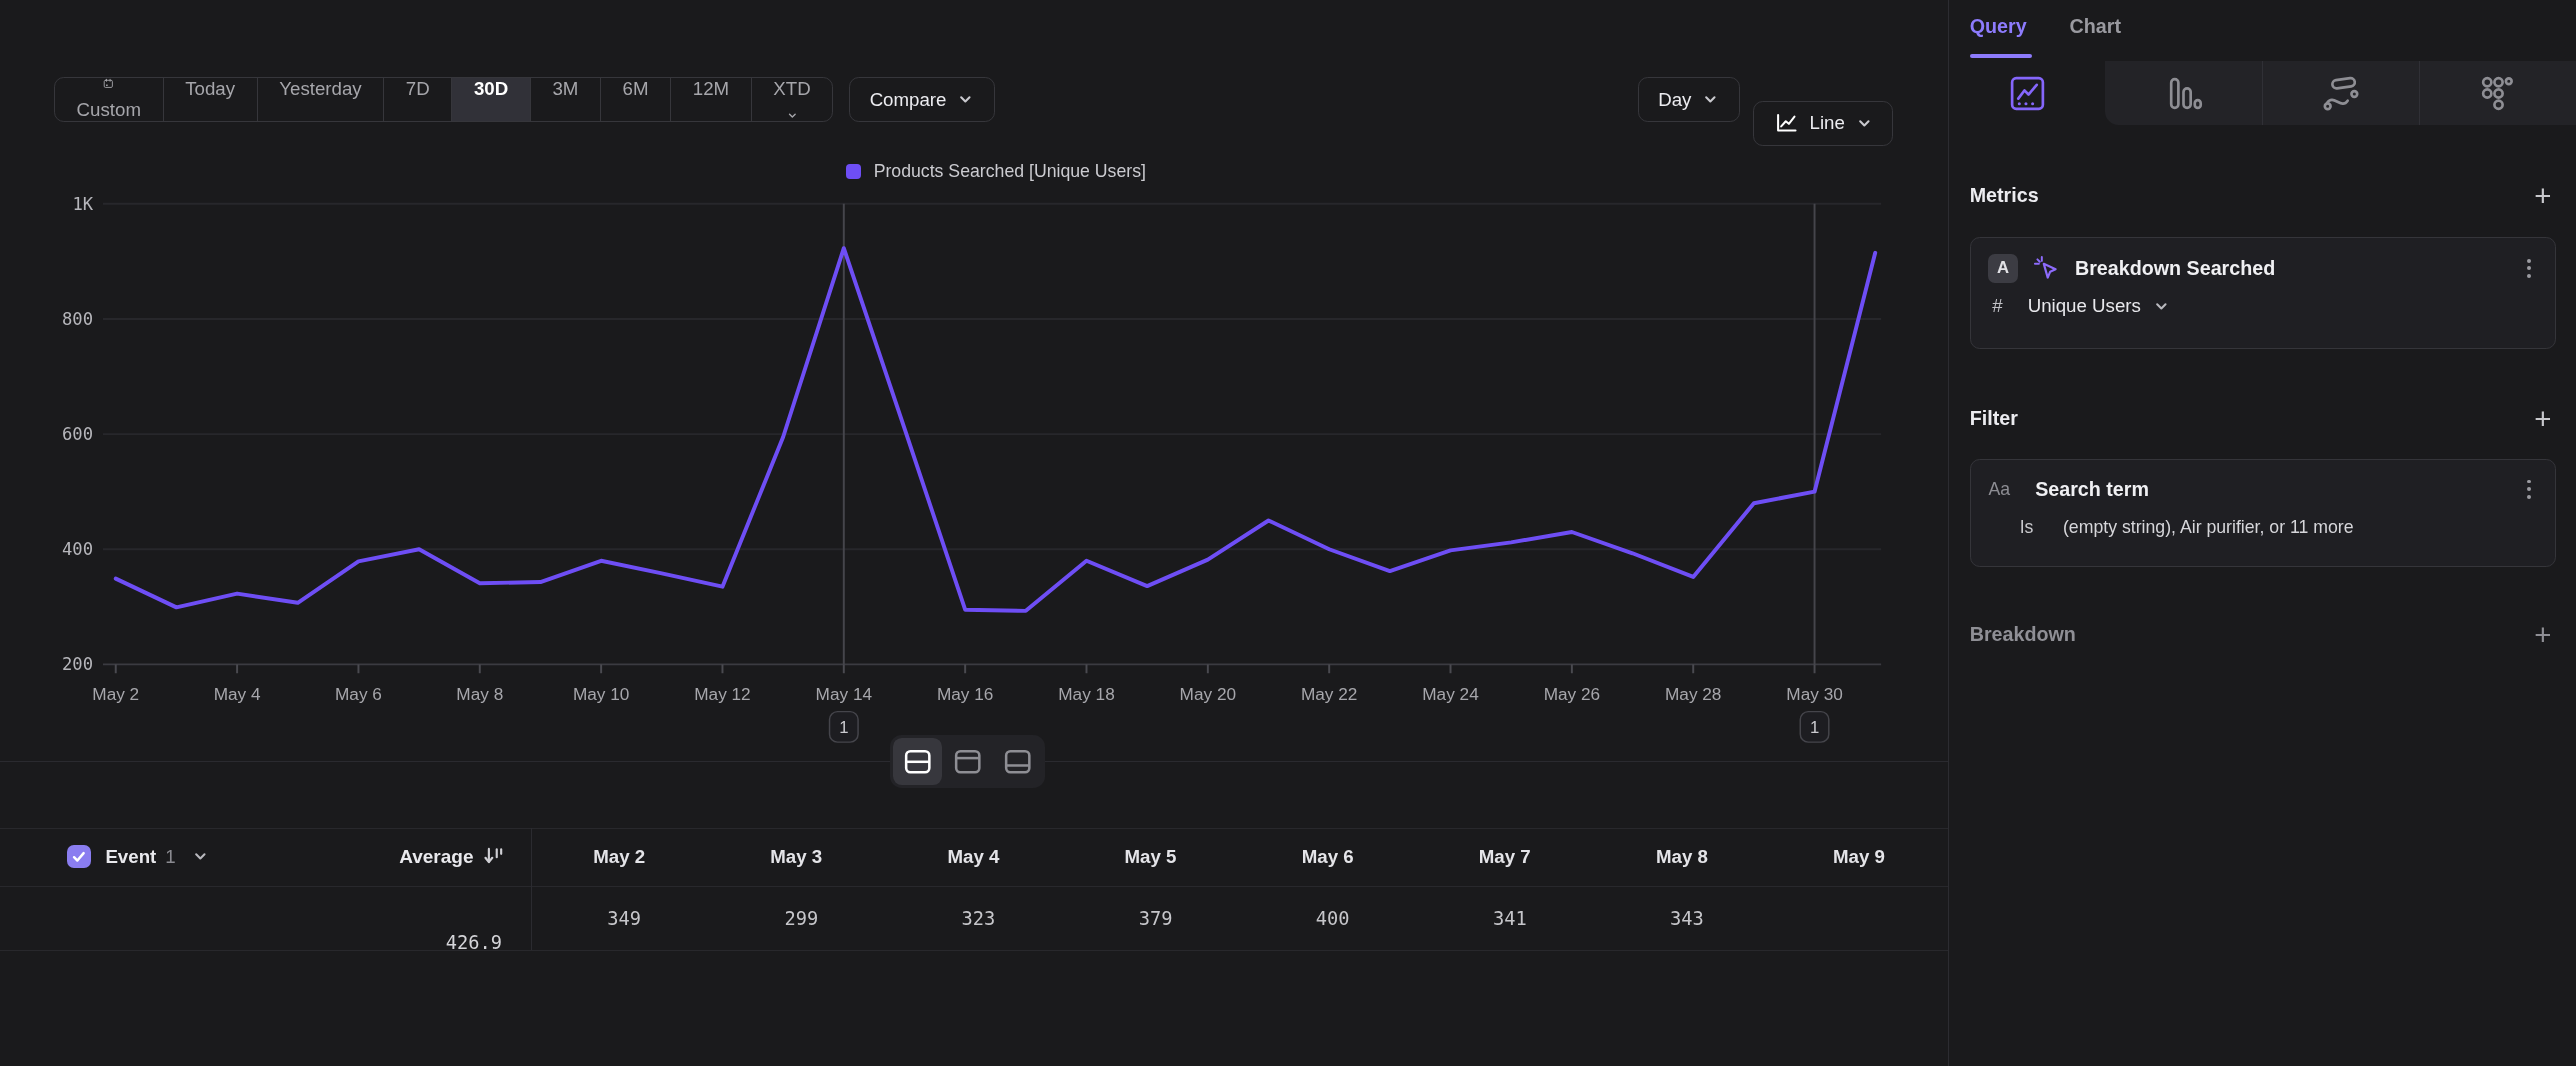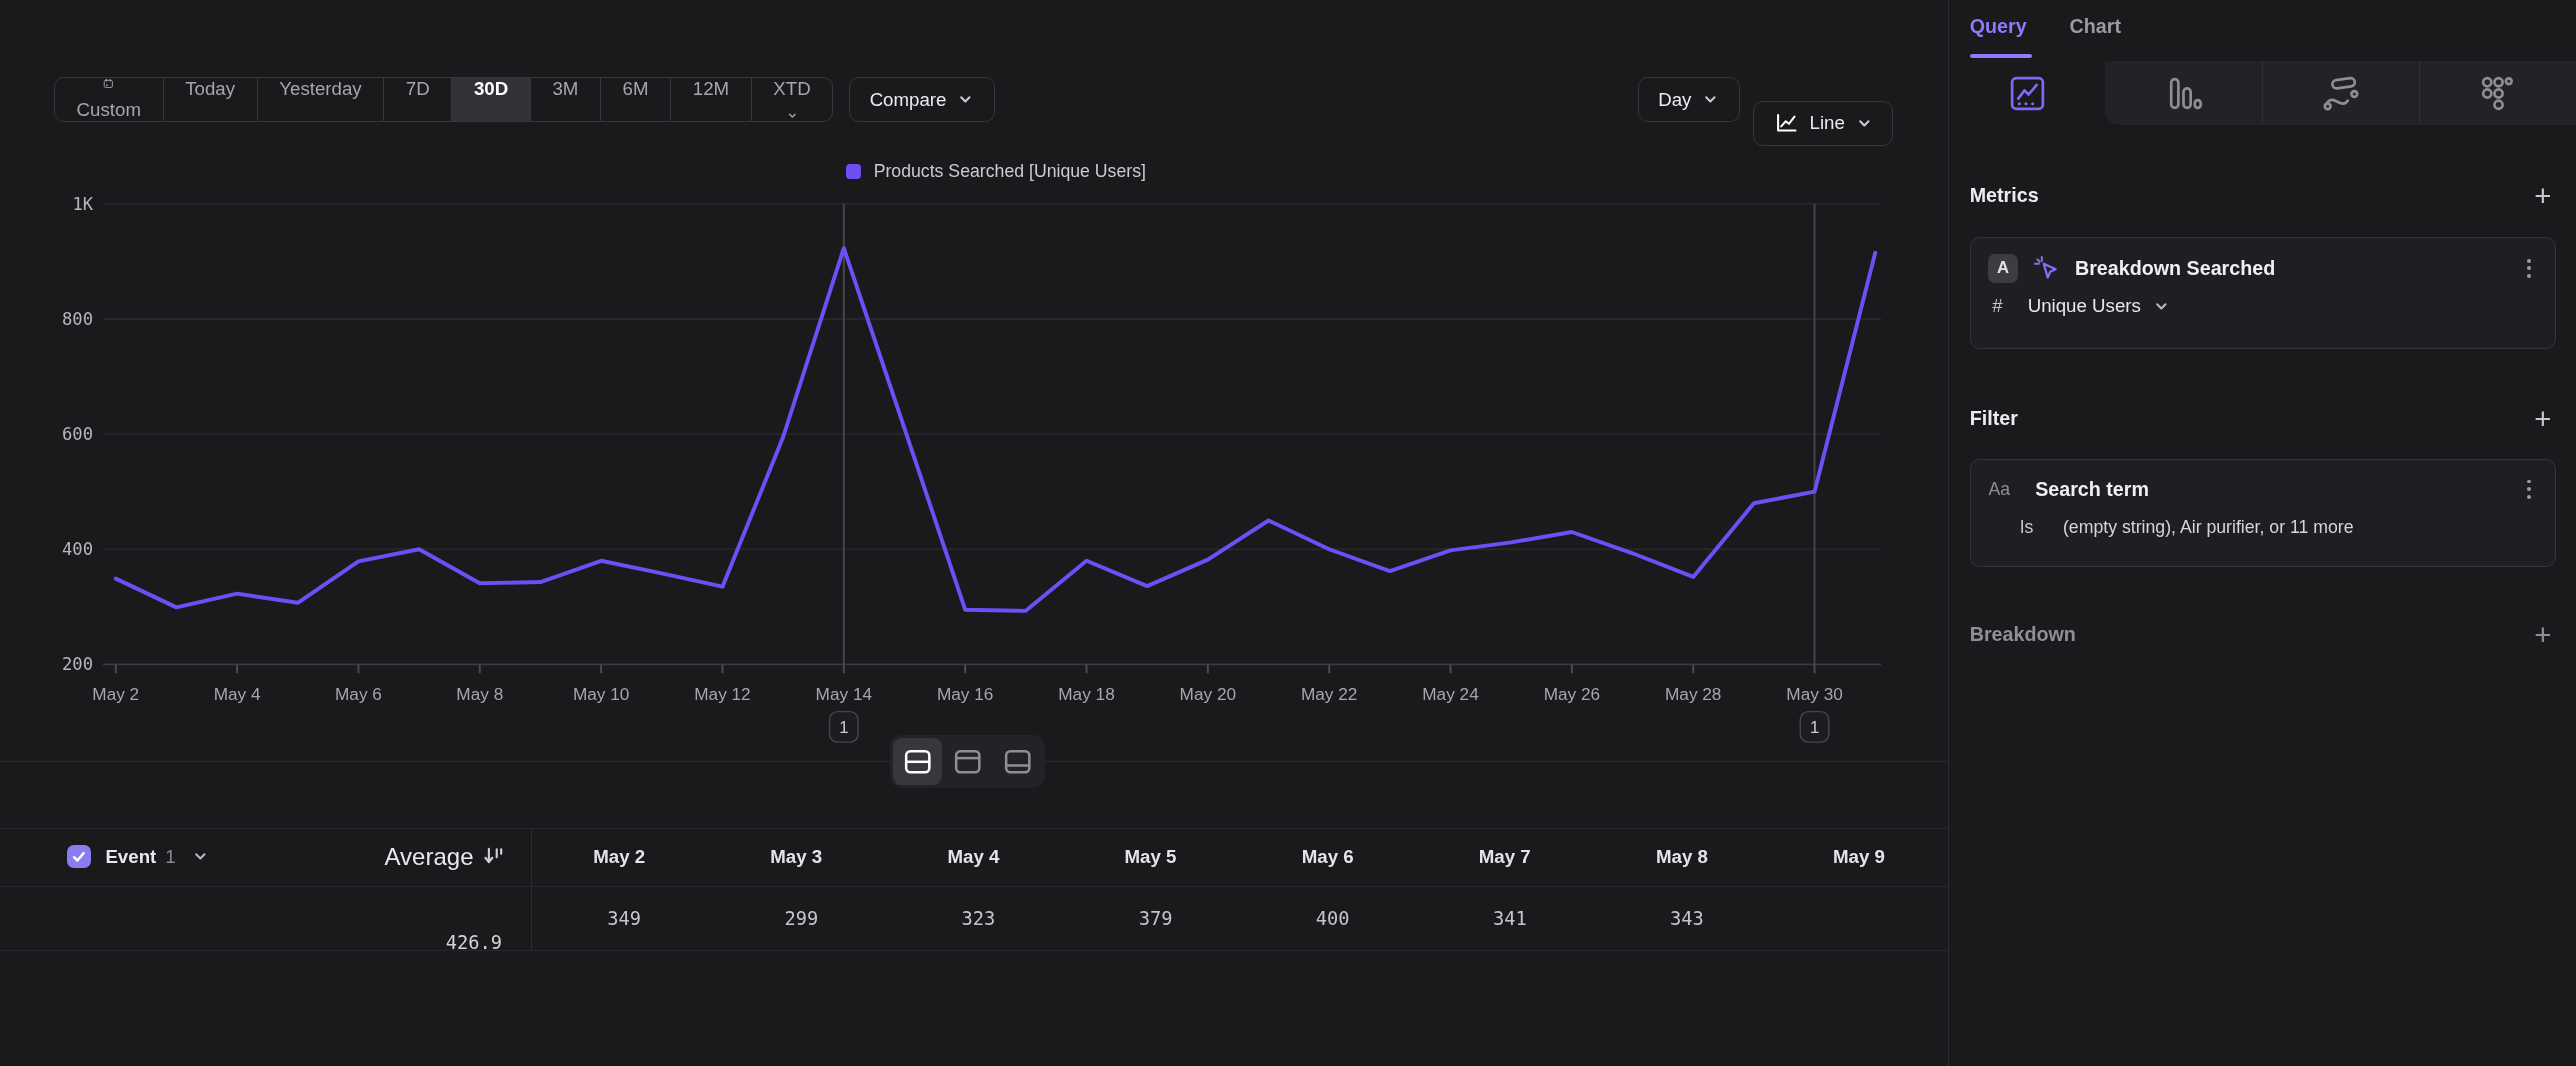--- a/index.html
+++ b/index.html
@@ -45,21 +45,21 @@
   .tbl-topline{position:absolute;left:0;top:828px;width:1948px;height:1px;background:#28282c;}
   .tbl-header{position:absolute;left:4px;top:829px;width:1948px;height:55px;}
   .tbl-row{position:absolute;left:0;top:886px;width:1948px;height:65px;border-top:1px solid #28282c;
            border-bottom:1px solid #28282c;box-sizing:border-box;}
   .tbl-left{position:absolute;left:63px;top:0;height:100%;display:flex;align-items:center;gap:14.8px;}
   .checkbox{width:23.6px;height:23.6px;border-radius:6.9px;display:flex;align-items:center;justify-content:center;cursor:pointer;}
   .evt-label{font-size:18.7px;font-weight:600;color:#e9e9ed;}
   .evt-count{font-size:18.7px;color:#8a8a90;margin-left:-5.9px;}
   .row-name{font-size:18.7px;color:#d4d4d8;}
   .avg-cell{position:absolute;right:1446px;top:0;height:100%;display:flex;align-items:center;gap:8.9px;}
-  .avg-label{font-size:24px;font-weight:400;color:#e9e9ed;}
+  .avg-label{font-size:19px;font-weight:700;color:#e9e9ed;}
   .avg-value{font-size:18.7px;color:#d4d4d8;margin-top:48px;}
   .v-divider{position:absolute;left:531px;top:828px;width:1px;height:122px;background:#2b2b30;}
   .tcols{position:absolute;left:531px;top:0;width:1417px;height:100%;display:grid;
          grid-template-columns:repeat(8,1fr);}
   .tcols .cell{display:flex;align-items:center;justify-content:flex-end;padding-right:67px;}
   .dh{font-size:18.7px;font-weight:600;color:#e4e4e8;}
   .dv{font-size:18.7px;color:#c6c6ca;}
 
   
   .panel{position:absolute;left:1948px;top:0;width:628px;height:1067px;border-left:1px solid #2c2c31;

